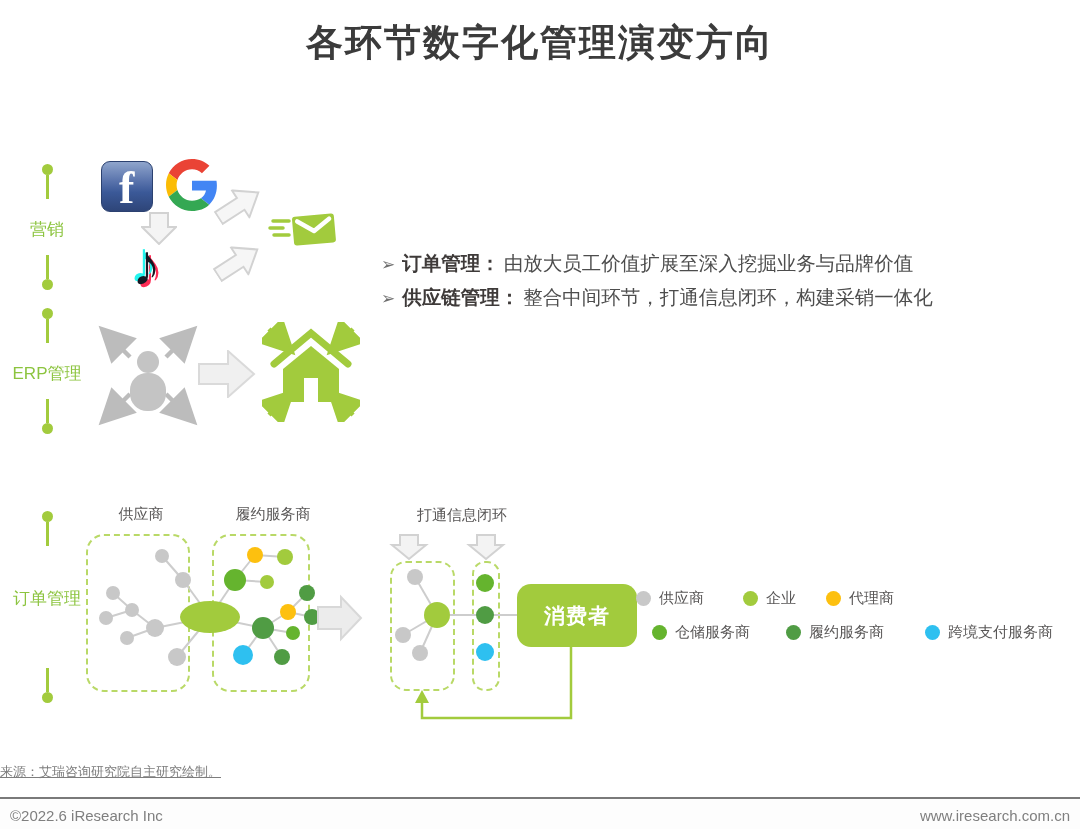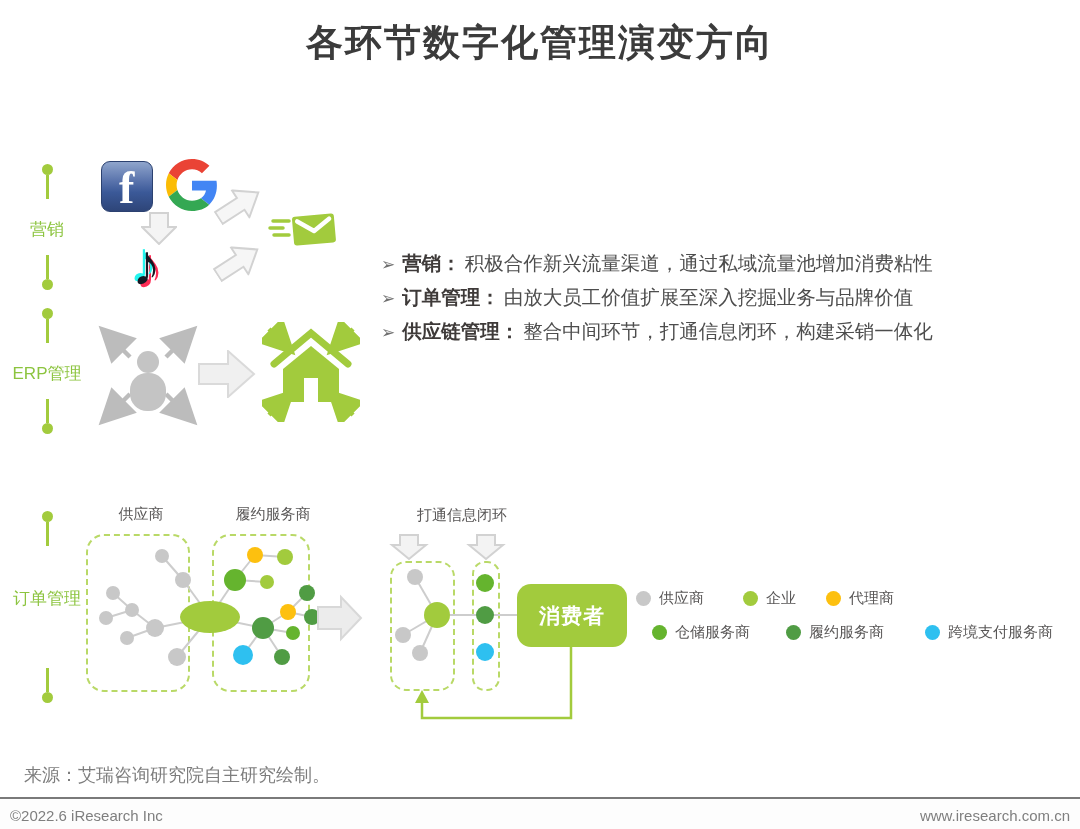--- a/index.html
+++ b/index.html
@@ -26,29 +26,29 @@
           text-shadow:-3px -3px 0 #25f4ee,3px 3px 0 #fe2c55;}
   
   .bullets{position:absolute;left:381px;top:247px;width:660px;font-size:19.5px;line-height:32px;color:#4d4d4d;}
   .b-marker{color:#6e6e6e;margin-right:7px;font-size:17px;}
   .b-label{font-weight:bold;color:#3e3a39;margin-right:4px;}
   
   .dashed{position:absolute;border:2px dashed #b9d967;}
   
   .stage-label{position:absolute;text-align:center;font-size:15px;color:#595757;}
   
-  .consumer{position:absolute;left:517px;top:584px;width:110px;height:63px;background:#a2cb3d;
+  .consumer{position:absolute;left:517px;top:584px;width:120px;height:63px;background:#a2cb3d;
             border-radius:14px;display:flex;align-items:center;justify-content:center;
             color:#fff;font-size:21px;font-weight:bold;letter-spacing:1px;}
   
   .legend-item{position:absolute;display:flex;align-items:center;gap:8px;height:16px;}
   .legend-dot{width:15px;height:15px;border-radius:50%;flex:0 0 auto;}
   .legend-label{font-size:15px;color:#595757;white-space:nowrap;}
   
-  .source{position:absolute;left:24px;top:763px;font-size:18px;color:#7d7d7d;}
+  .source{position:absolute;left:0;top:763px;font-size:13px;color:#7d7d7d;text-decoration:underline;}
   .footer{position:absolute;left:0;right:0;top:797px;height:32px;border-top:2px solid #7a7a7a;
           background:#fdfdfd;display:flex;justify-content:space-between;align-items:center;
           padding:0 10px;font-size:15px;color:#7f7f7f;}
 </style>
 </head>
 <body>
 
 <div class="canvas">
 
   <div class="title">各环节数字化管理演变方向</div>
@@ -111,21 +111,20 @@
     <line x1="5" y1="13" x2="21" y2="13" stroke="#a2cb3d" stroke-width="3.5" stroke-linecap="round"></line>
     <line x1="2" y1="20" x2="15" y2="20" stroke="#a2cb3d" stroke-width="3.5" stroke-linecap="round"></line>
     <line x1="6" y1="27" x2="21" y2="27" stroke="#a2cb3d" stroke-width="3.5" stroke-linecap="round"></line>
     <g transform="rotate(-5 46 22)">
       <rect x="25" y="7" width="42" height="29" rx="3" fill="#a2cb3d"></rect>
       <polyline points="30,12 46,23 62,12" fill="none" stroke="#ffffff" stroke-width="4.5" stroke-linecap="round" stroke-linejoin="round"></polyline>
     </g>
   </svg>
 
   <div class="bullets">
-    <div><span class="b-marker">➢</span><span class="b-label">营销：</span><span class="b-text">积极合作新兴流量渠道，通过私域流量池增加消费粘性</span></div>
     <div><span class="b-marker">➢</span><span class="b-label">订单管理：</span><span class="b-text">由放大员工价值扩展至深入挖掘业务与品牌价值</span></div>
     <div><span class="b-marker">➢</span><span class="b-label">供应链管理：</span><span class="b-text">整合中间环节，打通信息闭环，构建采销一体化</span></div>
   </div>
 
   <svg class="abs" style="left:92px;top:318px" width="112" height="112">
     <defs>
       <marker id="ahg" markerWidth="9" markerHeight="9" refX="6" refY="4" orient="auto">
           <path d="M0,0 L8,4 L0,8 z" fill="#bcbcbc"></path>
         </marker>
     </defs>

